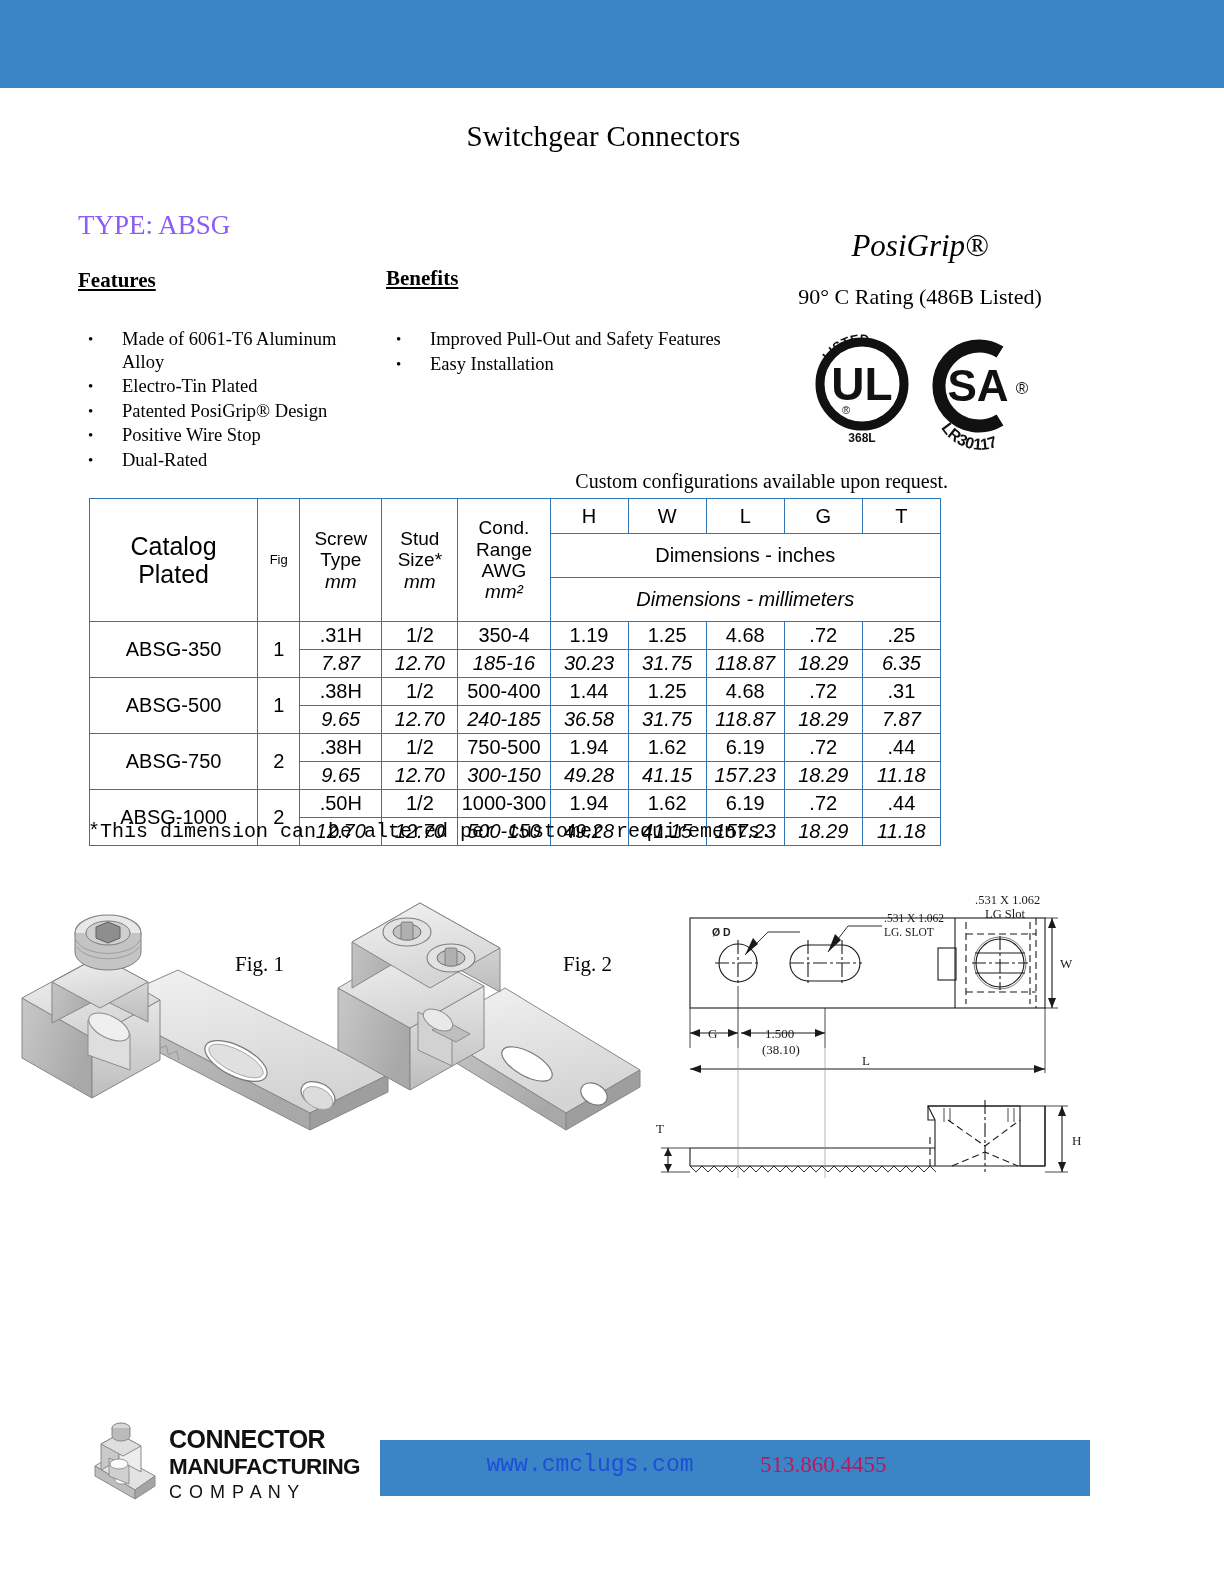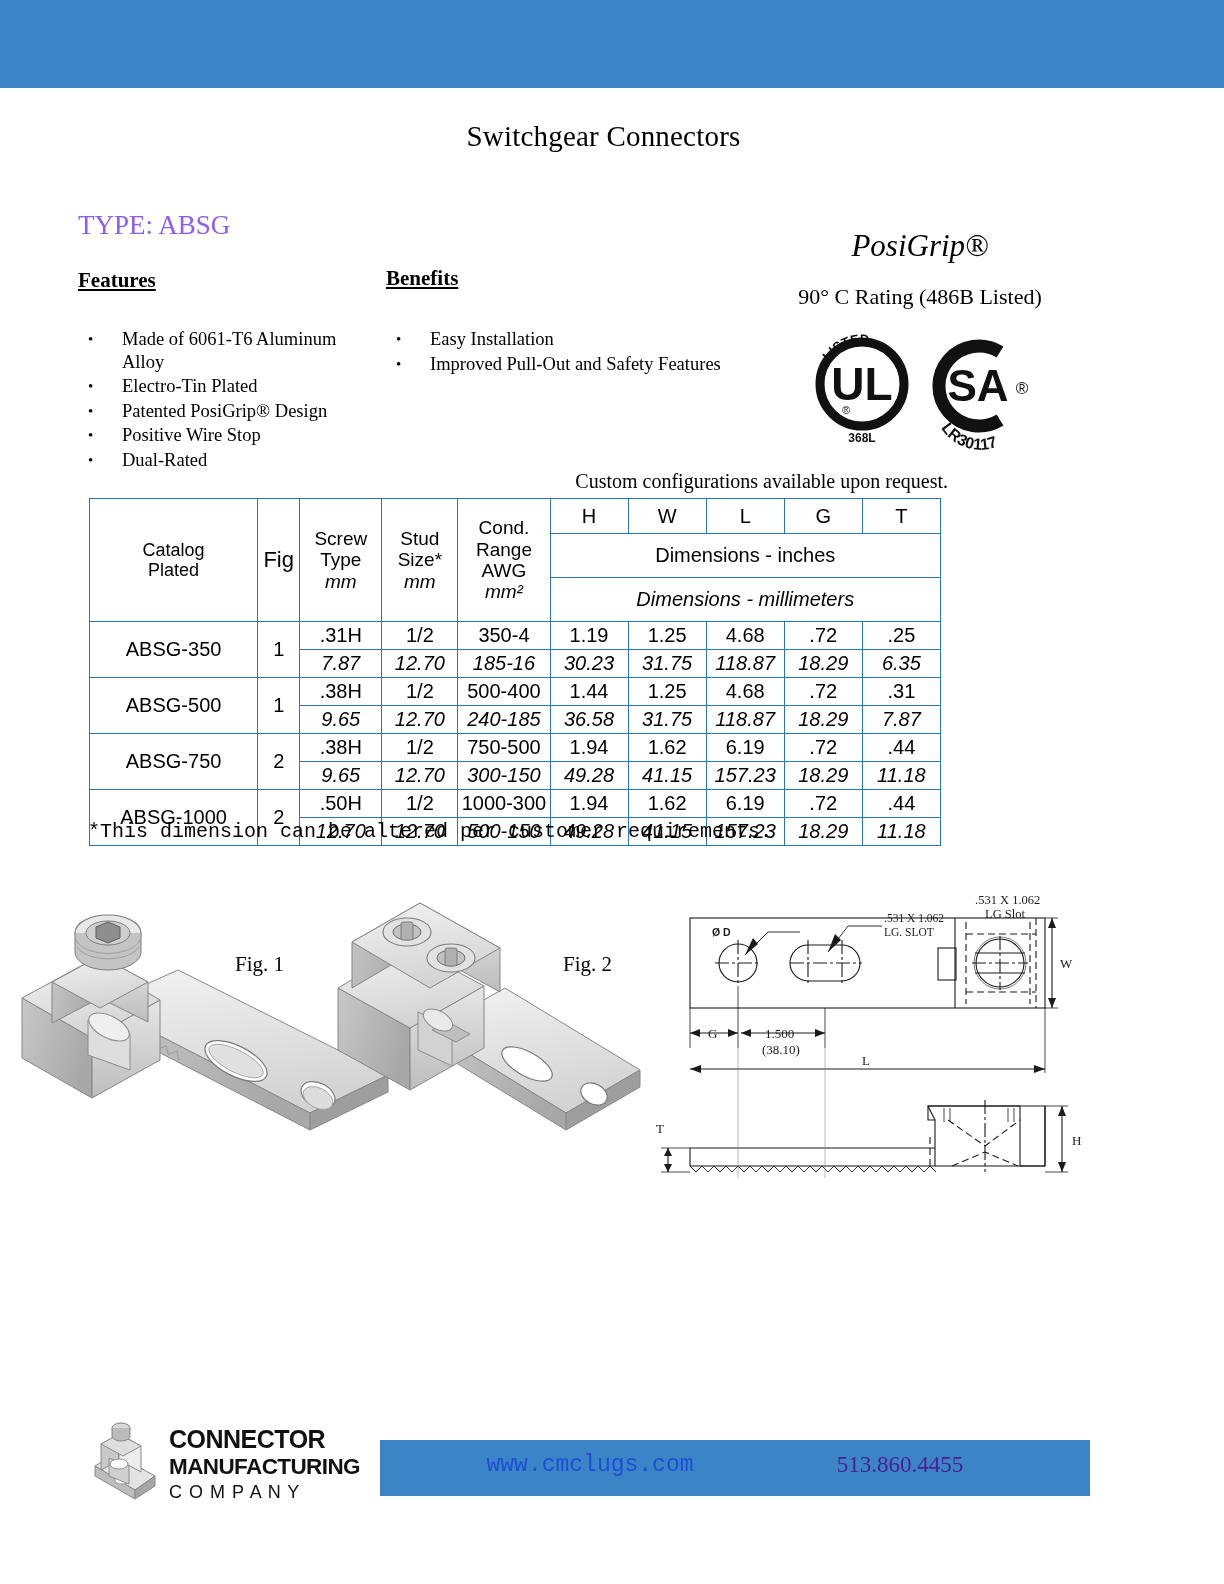--- a/index.html
+++ b/index.html
@@ -131,22 +131,22 @@
   }
   table.spec td, table.spec th {
     border: 1.6px solid #2e75b6;
     text-align: center;
     vertical-align: middle;
     padding: 0;
     font-weight: normal;
     line-height: 1.12;
   }
   .hdr-main { height: 122px; }
-  .hdr-cat   { width: 168px; font-size: 18px; }
-  .hdr-fig   { width: 42px;  font-size: 22px; }
+  .hdr-cat   { width: 168px; font-size: 25px; }
+  .hdr-fig   { width: 42px;  font-size: 13px; }
   .hdr-screw { width: 82px;  font-size: 19px; }
   .hdr-stud  { width: 76px;  font-size: 19px; }
   .hdr-cond  { width: 92px;  font-size: 19px; }
   .dim-col   { width: 78px; }
   .unit-it { font-style: italic; display: block; }
   .dimletter { height: 30px; font-size: 20px; }
   .dimrow-in { height: 38px; font-size: 20px; }
   .dimrow-mm { height: 38px; font-size: 20px; font-style: italic; }
 
   td.cat-cell { font-size: 21px; }
@@ -208,22 +208,21 @@
     width: 420px;
     text-align: center;
     color: #1d4ed8;
     font-family: Liberation Mono, monospace;
     font-size: 23px;
   }
   #footer-phone {
     position: absolute;
     left: 760px; top: 1452px;
     width: 280px;
-    text-align: center;
-    color: #4c1d95;
+    color: #be185d;
     font-family: "Liberation Serif", serif;
     font-size: 23px;
   }
   #company-logo {
     position: absolute;
     left: 85px; top: 1418px;
     width: 280px;
     height: 90px;
   }
   .logo-line {
@@ -245,22 +244,22 @@
 <ul class="bullets" id="features-list">
   <li>Made of 6061-T6 Aluminum Alloy</li>
   <li>Electro-Tin Plated</li>
   <li>Patented PosiGrip® Design</li>
   <li>Positive Wire Stop</li>
   <li>Dual-Rated</li>
 </ul>
 
 <div class="col-heading" id="benefits-heading">Benefits</div>
 <ul class="bullets" id="benefits-list">
+  <li>Improved Pull-Out and Safety Features</li>
   <li>Easy Installation</li>
-  <li>Improved Pull-Out and Safety Features</li>
 </ul>
 
 <div id="posigrip-wordmark">PosiGrip®</div>
 <div id="rating-text">90° C Rating (486B Listed)</div>
 
 <div id="cert-marks">
   <svg width="250" height="130" viewBox="0 0 250 130">
 
     <g>
       <circle cx="62" cy="62" r="42" fill="none" stroke="#111" stroke-width="9"></circle>

